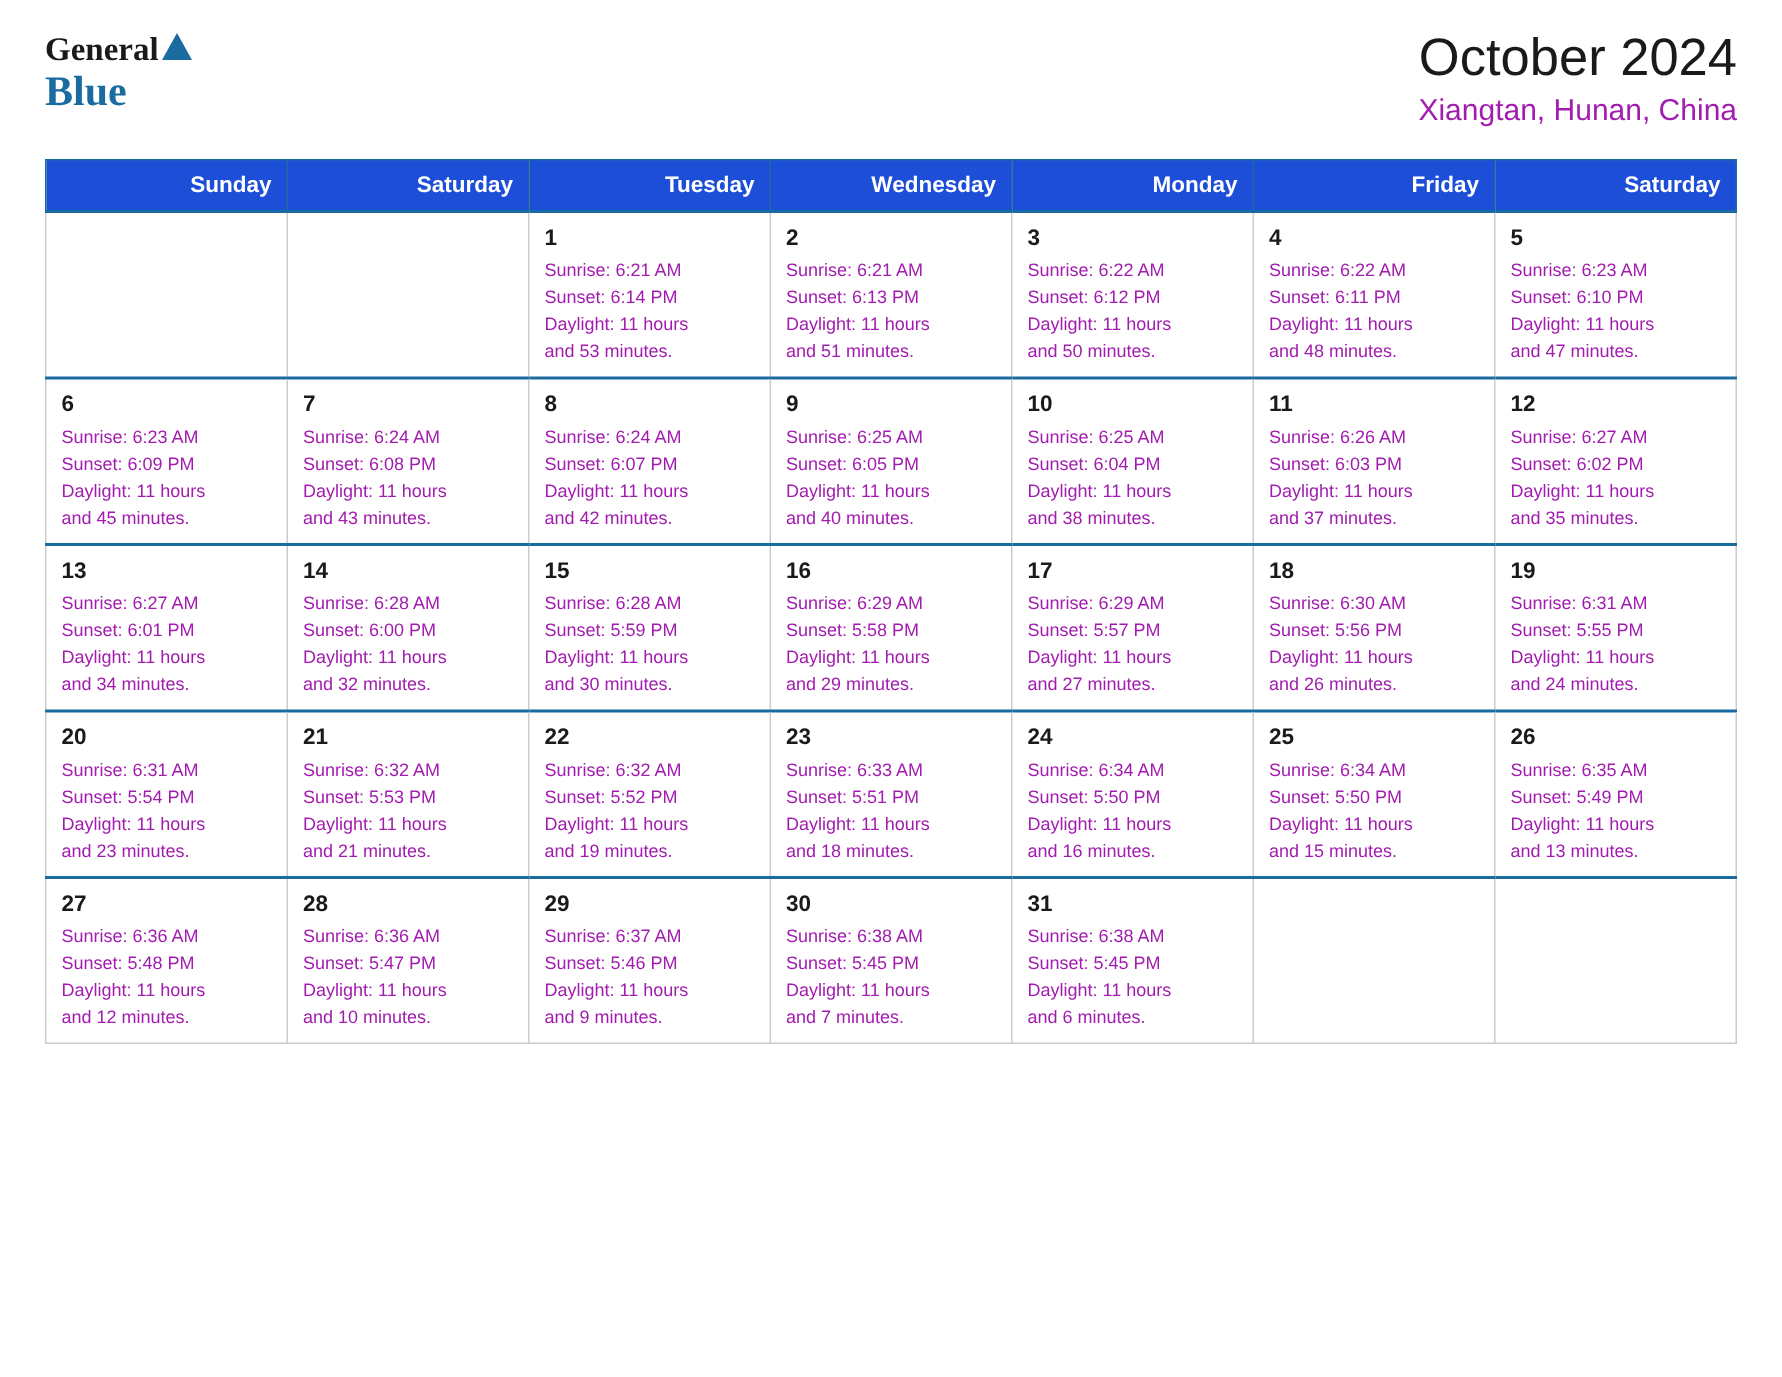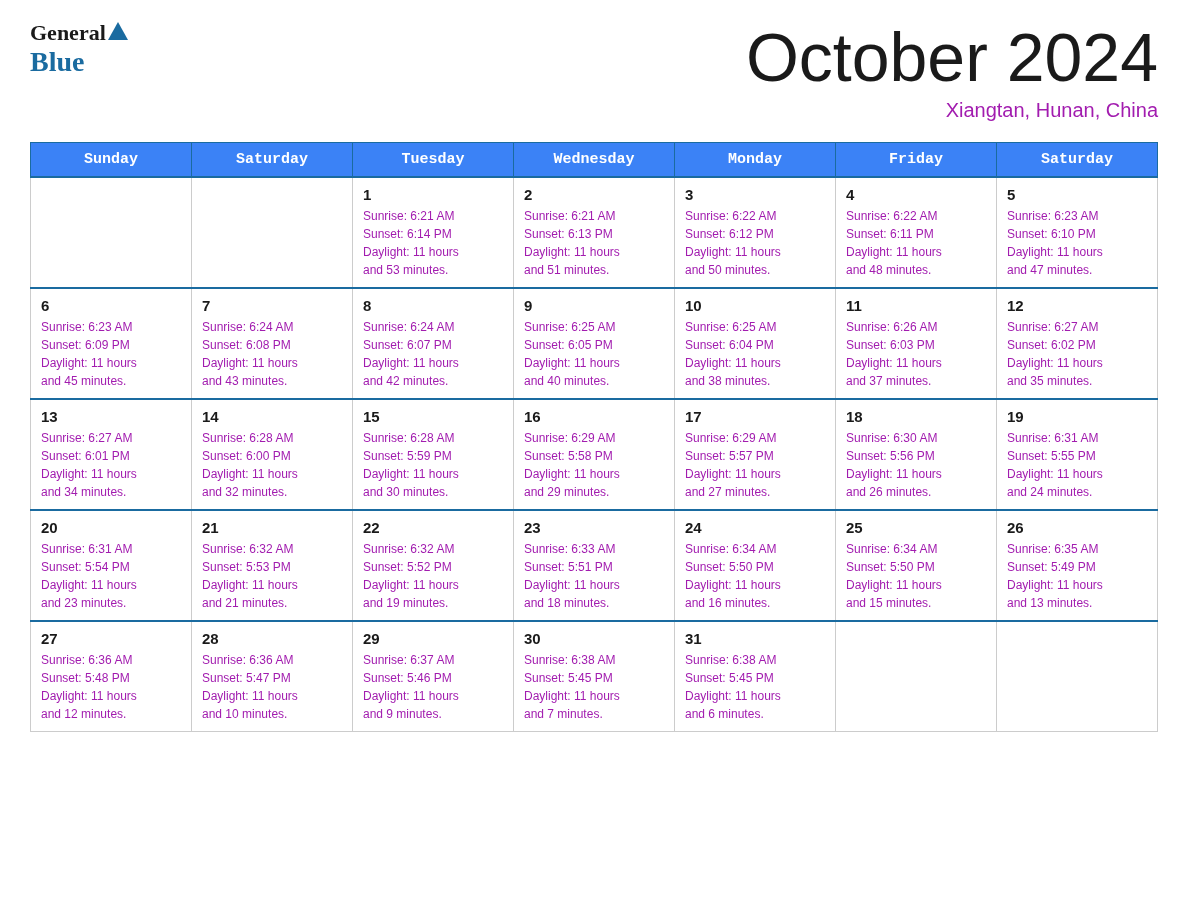--- a/index.html
+++ b/index.html
@@ -48,44 +48,43 @@
       font-family: Liberation Serif, serif;
     }
     .logo-row1 {
       display: flex;
       align-items: center;
     }
     .title-area {
       text-align: right;
     }
     .month-title {
-      font-size: 68px;
+      font-size: 35px;
       font-weight: normal;
       color: #1a1a1a;
       line-height: 1.1;
     }
     .location-title {
       font-size: 20px;
       color: #a21caf;
       margin-top: 4px;
     }
     .calendar-table {
       width: 100%;
       border-collapse: collapse;
       table-layout: fixed;
     }
     .calendar-table thead tr th {
-      background-color: #3b82f6;
+      background-color: #1d4ed8;
       color: #fff;
       font-size: 15px;
       font-weight: bold;
       padding: 8px 10px;
-      text-align: center;
+      text-align: right;
       border: 1px solid #1a6ba0;
-      font-family: Liberation Mono, monospace;
     }
     .calendar-table tbody tr td {
       vertical-align: top;
       padding: 8px 10px;
       border: 1px solid #ccc;
       font-size: 12.5px;
       color: #1a1a1a;
       min-height: 100px;
       height: 110px;
     }

